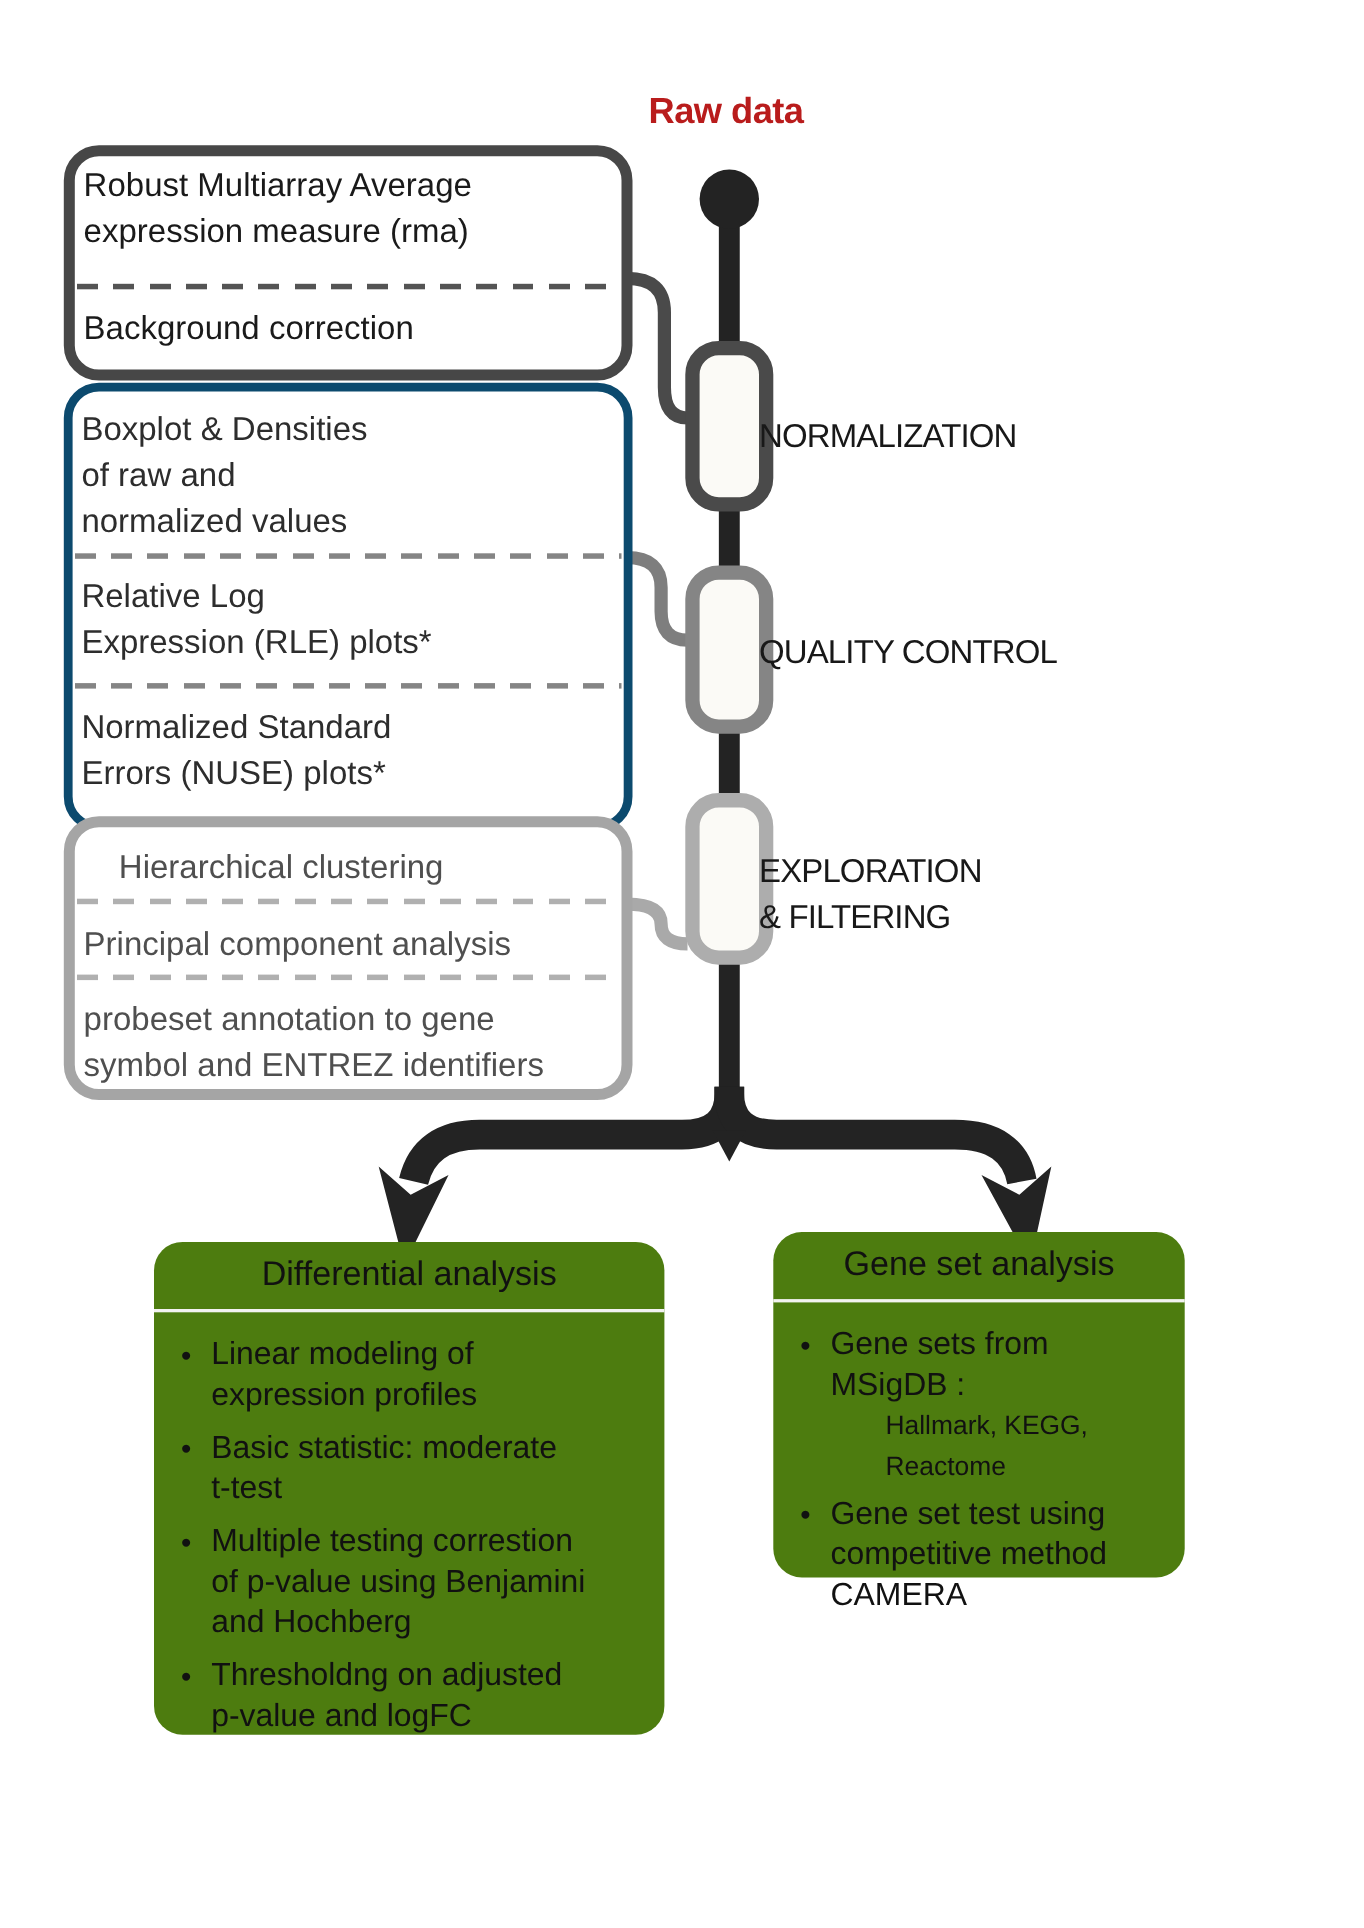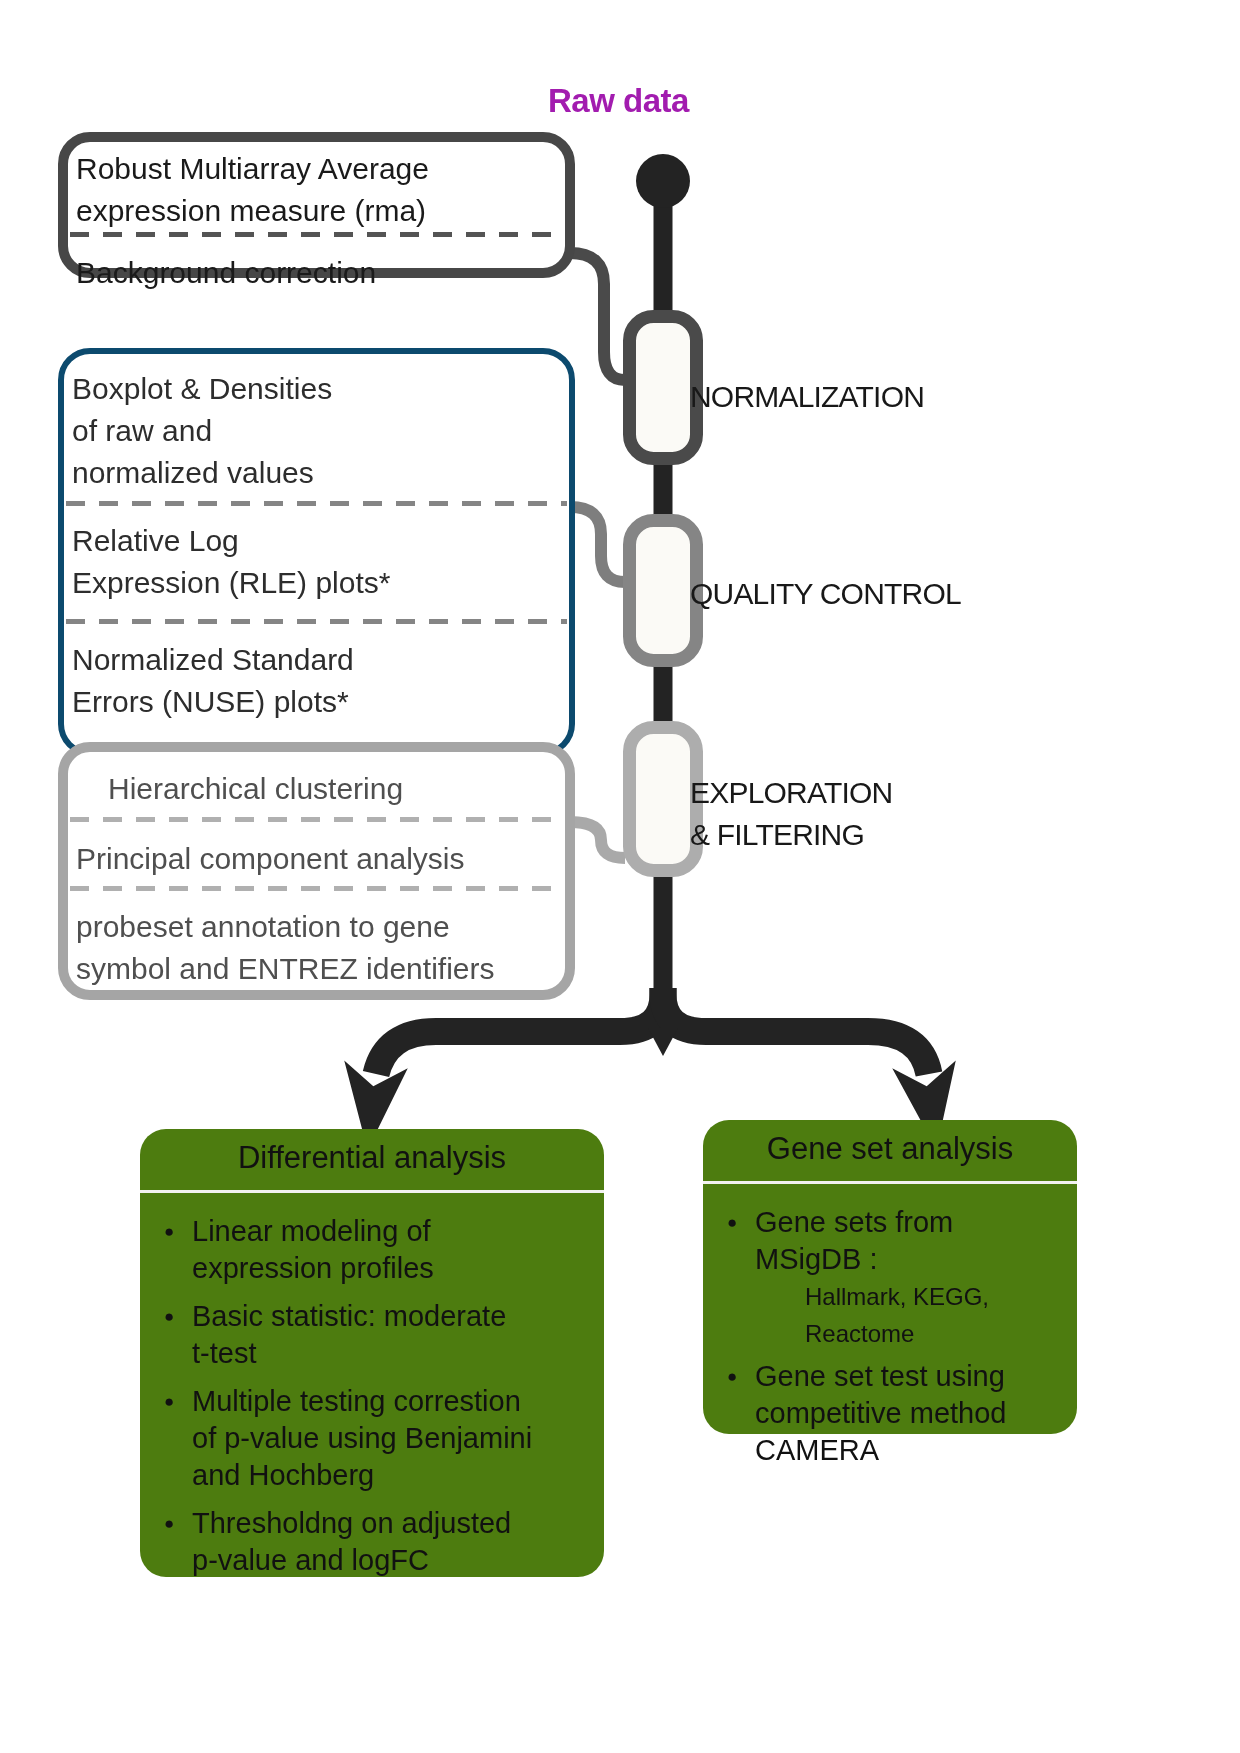--- a/index.html
+++ b/index.html
@@ -6,31 +6,31 @@
   #canvas{
     position:relative;width:1240px;height:1753px;background:#ffffff;
     font-family:"Liberation Sans","DejaVu Sans",sans-serif;overflow:hidden;
   }
   .abs{position:absolute;}
   .pre{white-space:pre-line;}
   
   #flow-svg{position:absolute;left:0;top:0;z-index:1;}
   
   .raw-title{
-    left:548px;top:82px;width:224px;
-    font-size:33px;font-weight:bold;color:#a21caf;letter-spacing:-0.5px;z-index:3;
+    left:548px;top:82px;width:224px;text-align:center;
+    font-size:33px;font-weight:bold;color:#b91c1c;letter-spacing:-0.5px;z-index:3;
   }
   
   .step-box{
     left:58px;width:517px;border-style:solid;border-radius:32px;
     background:#ffffff;box-sizing:border-box;z-index:2;
     display:flex;flex-direction:column;
   }
-  #box1{top:132px;height:146px;border:10px solid #474747;}
-  #box2{top:348px;height:408px;border:6px solid #0c4a6e;}
+  #box1{top:132px;height:214px;border:10px solid #474747;}
+  #box2{top:348px;height:408px;border:8px solid #0c4a6e;}
   #box3{top:742px;height:258px;border:10px solid #a5a5a5;}
   .step-sec{padding:10px 10px 0 8px;font-size:30px;line-height:42px;box-sizing:border-box;}
   #box1 .step-sec{color:#1a1a1a;}
   #box2 .step-sec{color:#2d2d2d;}
   #box3 .step-sec{color:#4f4f4f;}
   .dash{height:5px;flex:0 0 5px;margin:0 2px;}
   .dash-t1{background:repeating-linear-gradient(90deg,#545454 0 19px,transparent 19px 33px);}
   .dash-t2{background:repeating-linear-gradient(90deg,#858585 0 19px,transparent 19px 33px);}
   .dash-t3{background:repeating-linear-gradient(90deg,#b0b0b0 0 19px,transparent 19px 33px);}
   #box1 .s1{height:116px;padding-top:6px;}

